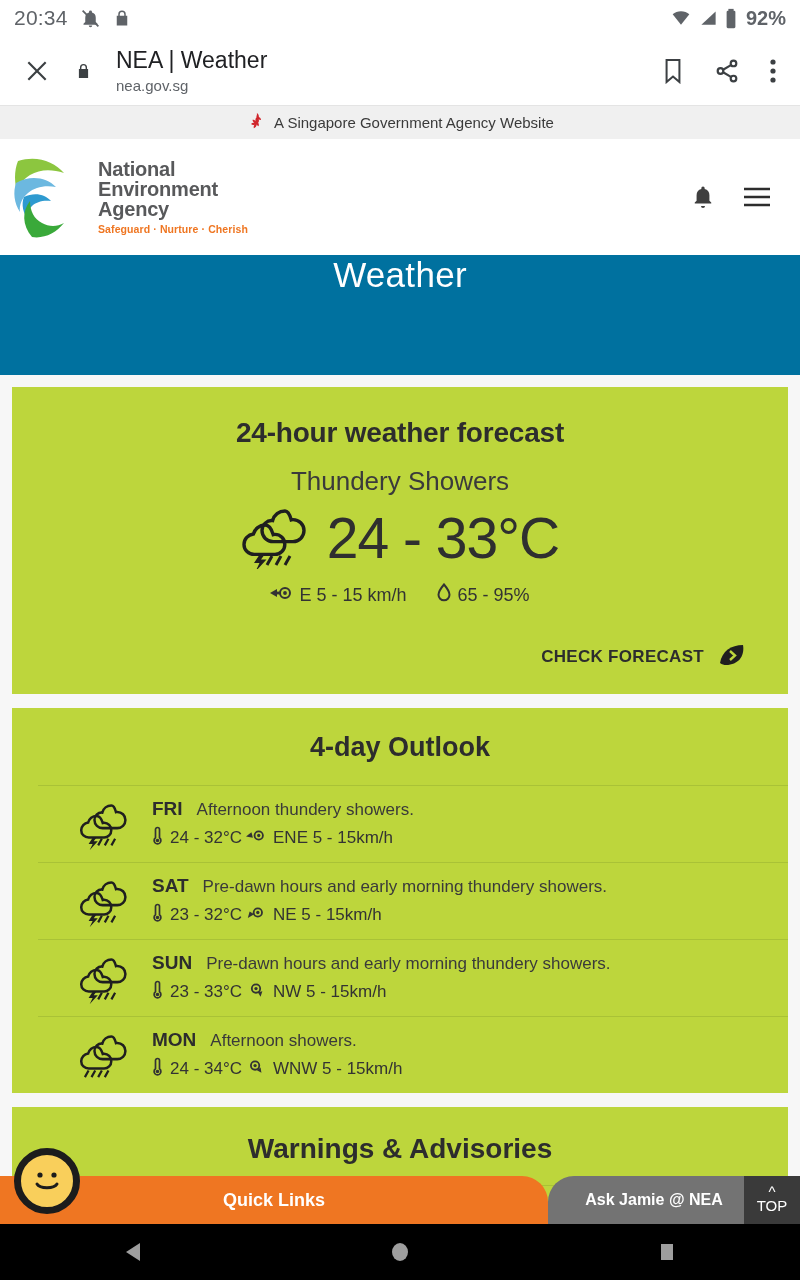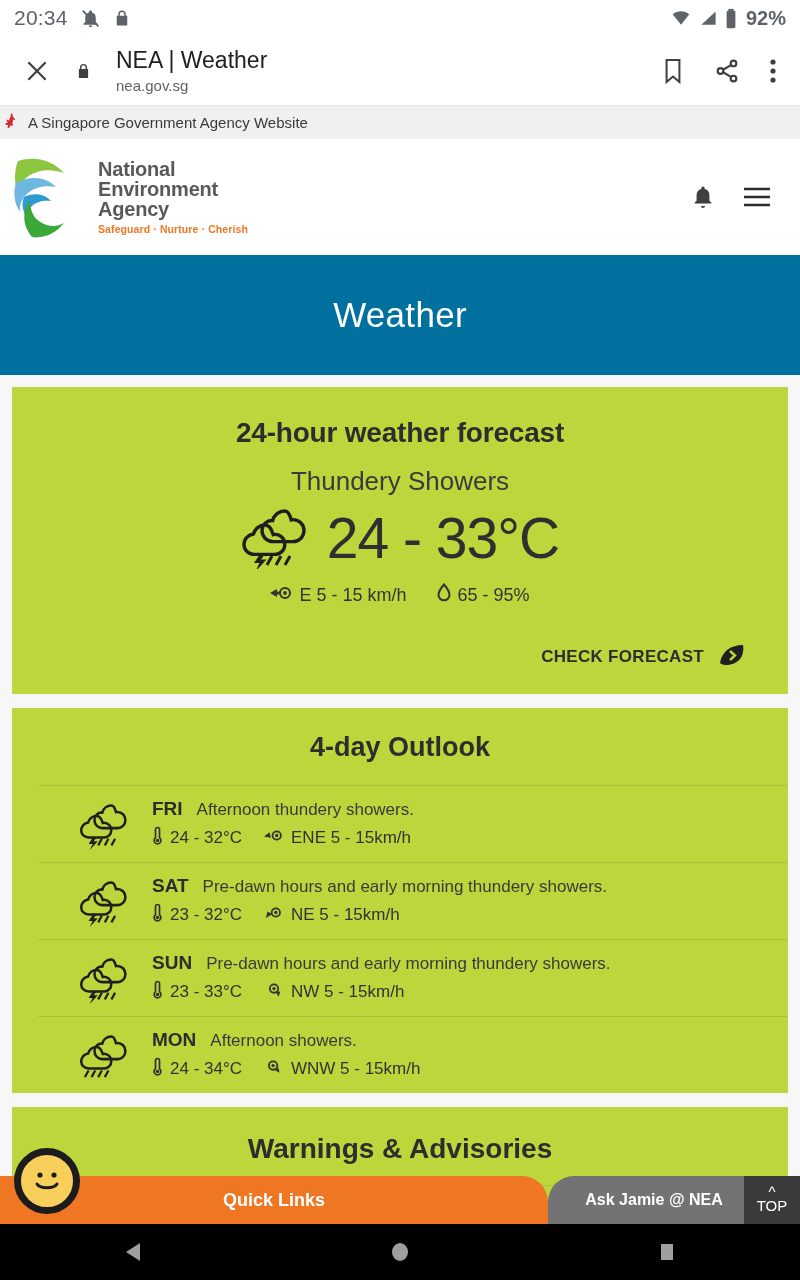--- a/index.html
+++ b/index.html
@@ -29,38 +29,38 @@
   .bb-close { width:34px; height:34px; display:flex; align-items:center; justify-content:center; }
   .bb-lock { width:22px; display:flex; align-items:center; justify-content:center; }
   .bb-titlewrap { flex:1; display:flex; flex-direction:column; justify-content:center; margin-left:4px;}
   .bb-title { font-size:23px; color:#202124; line-height:1.15; font-weight:400;}
   .bb-url { font-size:15px; color:#5f6368; margin-top:3px; }
   .bb-actions { display:flex; align-items:center; gap:30px; padding-right:4px;}
 
   
   .govbar {
     height:33px; background:#f0f0f0; display:flex; align-items:center;
-    justify-content:flex-start; gap:9px;
+    justify-content:center; gap:9px;
   }
   .govbar .txt { font-size:15px; color:#3a3a3a; }
 
   
   .siteheader {
     height:116px; background:#fff; display:flex; align-items:center;
     padding: 0 14px 0 10px; justify-content:space-between;
   }
   .logo { display:flex; align-items:center; }
   .logo-text { display:flex; flex-direction:column; line-height:1.0; }
   .logo-text .l1 { font-size:20px; font-weight:700; color:#58595b; letter-spacing:-.2px;}
   .logo-text .tag { font-size:10.5px; font-weight:700; color:#ef7622; margin-top:5px; letter-spacing:.1px;}
   .hdr-icons { display:flex; align-items:center; gap:28px; padding-right:14px;}
 
   
   .titlebanner {
-    height:120px; background:#00719f; display:flex; align-items:center; justify-content:center;
+    height:120px; background:#00719f; display:flex; justify-content:center;
   }
   .titlebanner h1 { color:#fff; font-size:35px; font-weight:400; letter-spacing:.3px;}
 
   
   .content { padding: 12px 12px 0 12px; background:#f7f7f7; }
   .card { background:#bdd63c; margin-bottom:14px; }
 
   
   .card24 { padding: 30px 20px 22px 20px; }
   .card24 h2 { text-align:center; font-size:28px; font-weight:700; color:#2d2d2d; letter-spacing:-.2px;}
@@ -73,21 +73,21 @@
   .checkrow .lbl { font-size:17px; font-weight:700; color:#2d2d2d; letter-spacing:.3px;}
 
   
   .outlook h2 { text-align:center; font-size:27px; font-weight:700; color:#2d2d2d; padding:24px 0 22px;}
   .orow { display:flex; align-items:center; gap:16px; padding:12px 18px 12px 40px; border-top:1px solid #a9c236;margin-left:26px;}
   .orow .oicon { width:58px; flex:0 0 58px; display:flex; align-items:center; justify-content:center;}
   .orow .oinfo { flex:1; }
   .oline1 { display:flex; align-items:baseline; gap:14px; }
   .oday { font-size:19px; font-weight:700; color:#2d2d2d; }
   .odesc { font-size:17px; color:#3a3a3a; }
-  .oline2 { display:flex; align-items:center; gap:22px; margin-top:6px;}
+  .oline2 { display:flex; align-items:center; gap:4px; margin-top:6px;}
   .ostat { display:flex; align-items:center; gap:7px; font-size:17px; color:#333;}
 
   
   .warn { padding: 26px 20px 30px 20px; }
   .warn h2 { text-align:center; font-size:28px; font-weight:700; color:#2d2d2d; padding-bottom:20px;}
   .warn .divider { height:1px; background:#a9c236; margin:0 14px 22px 14px;}
   .warn .wtitle { font-size:21px; font-weight:700; color:#2d2d2d; padding-left:40px;}
   .warn .wsub { font-size:18px; color:#3a3a3a; padding-left:40px; margin-top:6px;}
 
   

